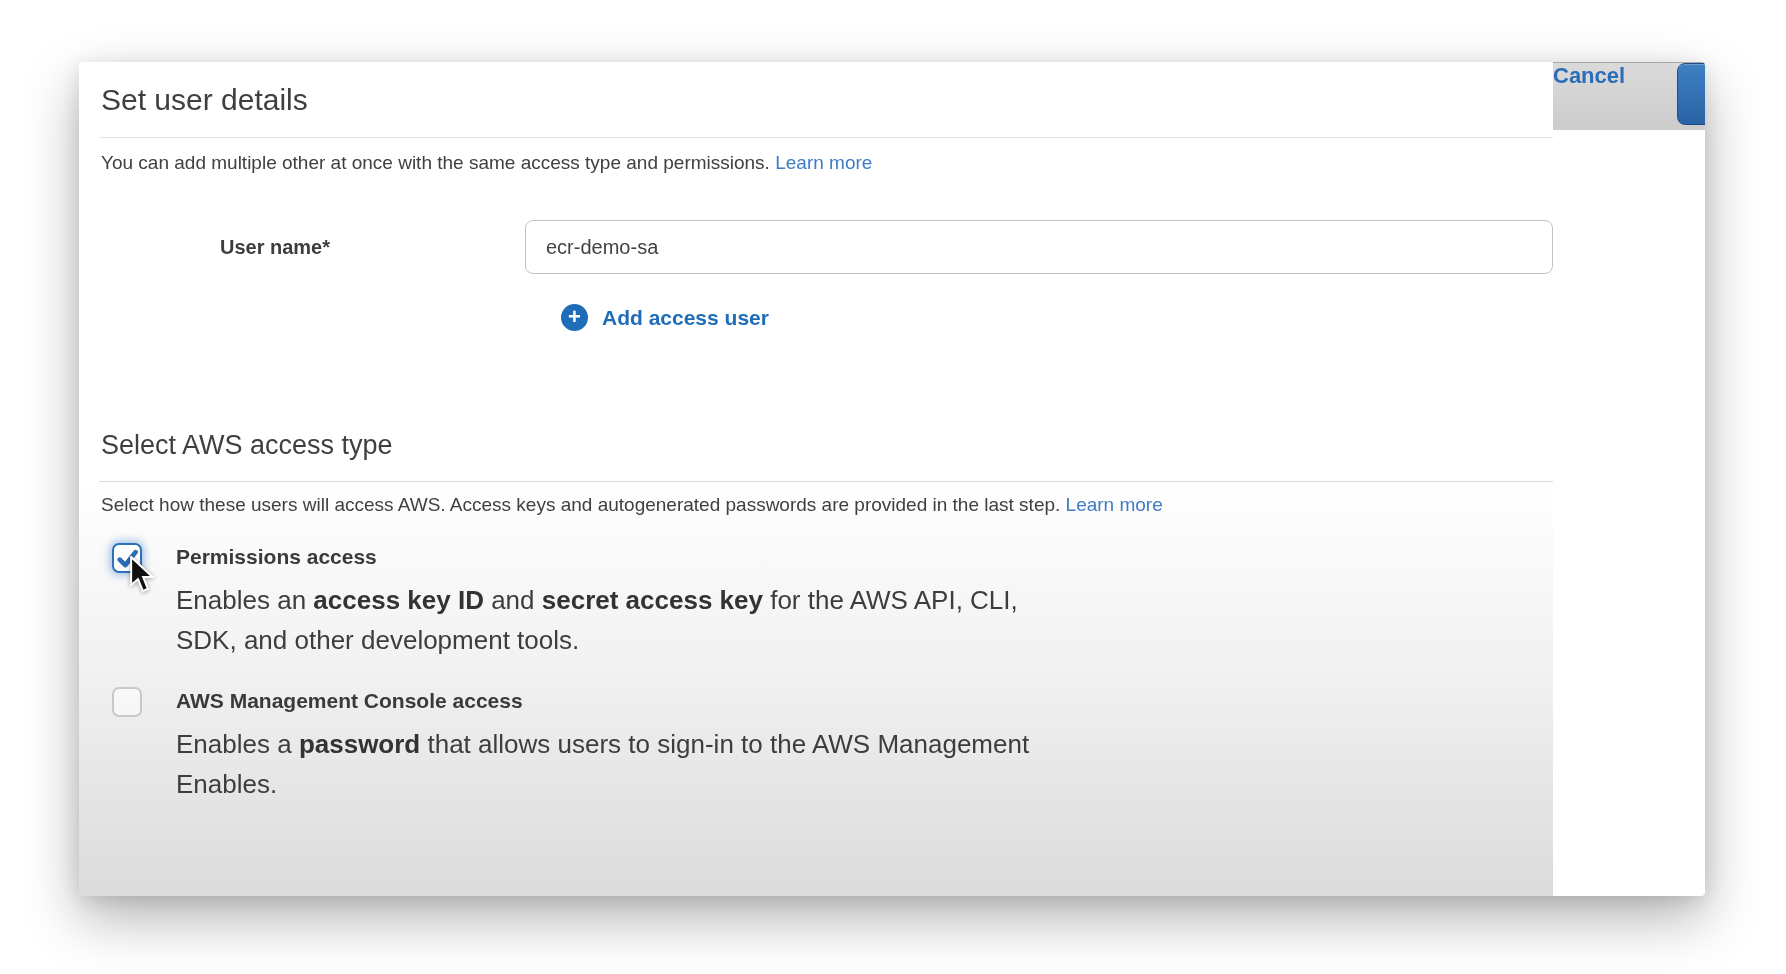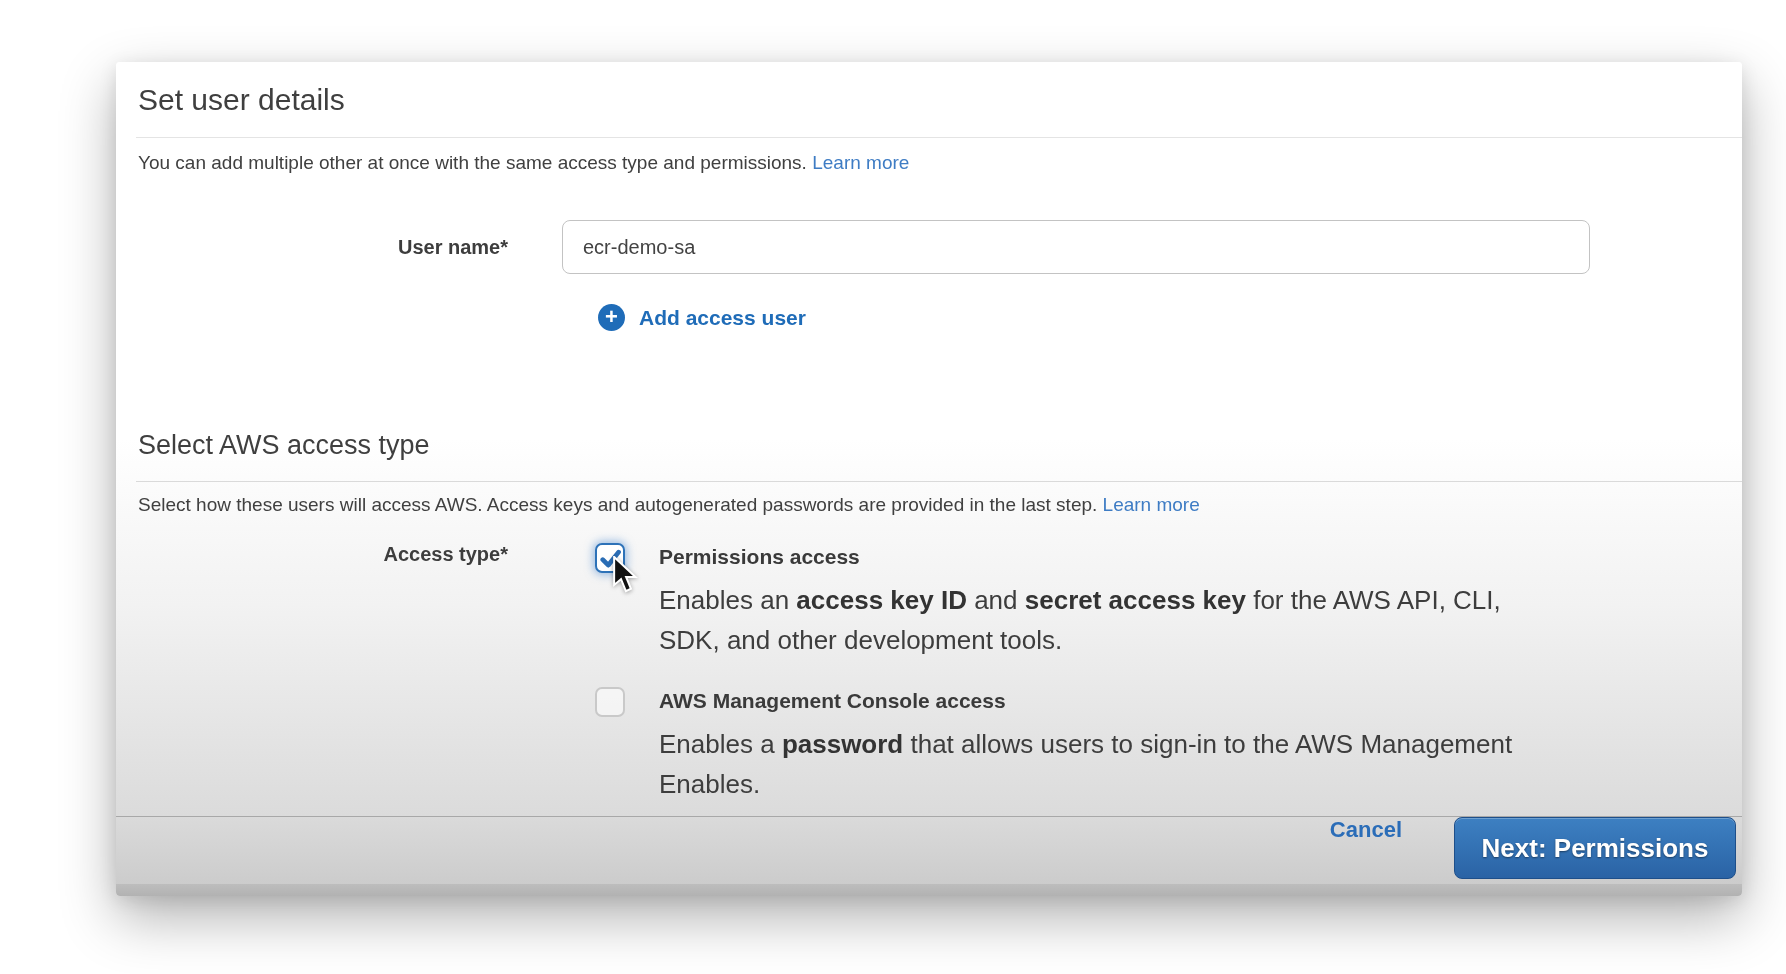--- a/index.html
+++ b/index.html
@@ -9,44 +9,43 @@
     font-family: "Liberation Sans", sans-serif;
     overflow: hidden;
   }
   .card {
     position: absolute;
     left: 79px; top: 62px;
     width: 1626px; height: 834px;
     background: #ffffff;
     border-radius: 4px;
     box-shadow: 0 22px 55px rgba(0,0,0,0.30), 0 4px 18px rgba(0,0,0,0.10);
-    display: flex; flex-direction: column;
+    display: flex; flex-direction: row;
     overflow: hidden;
-    margin-left: 37px;
   }
   .content {
     flex: 1;
     background: linear-gradient(180deg, #ffffff 0%, #ffffff 50%, #f2f2f2 72%, #dbdbdb 100%);
   }
   .page-title {
     margin: 16px 24px 0 22px;
     font-size: 30px; line-height: 44px;
     font-weight: 400; color: #3f3f3f;
   }
   .hr { border: none; border-top: 1px solid #e4e4e4; margin: 15px 0 0 20px; }
   .hr2 { border: none; border-top: 1px solid #dadada; margin: 18px 0 0 20px; }
   .intro {
     margin: 12px 24px 0 22px;
     font-size: 19px; line-height: 26px; color: #404040;
   }
   a.link { color: #3e7cc4; text-decoration: none; cursor: pointer; }
   .form-row { display: flex; align-items: center; margin-top: 44px; }
   .label-col {
     flex: 0 0 446px; padding-right: 54px;
-    text-align: right; font-size: 20px; font-weight: bold; color: #3d3d3d;
+    text-align: center; font-size: 20px; font-weight: bold; color: #3d3d3d;
   }
   .username-input {
     width: 1028px; height: 54px;
     border: 1px solid #c3c3c3; border-radius: 8px;
     padding: 0 20px; font-size: 20px; color: #434343;
     font-family: "Liberation Sans", sans-serif;
     background: #ffffff; outline: none;
   }
   .add-user-row {
     margin: 30px 0 0 482px;
@@ -143,21 +142,20 @@
       <span class="plus-circle">+</span>
       <span class="add-user-label">Add access user</span>
     </div>
 
     <h2 class="section-heading">Select AWS access type</h2>
     <hr class="hr2">
 
     <p class="intro2"><span>Select how these users will access AWS. Access keys and autogenerated passwords are provided in the last step. </span><a class="link">Learn more</a></p>
 
     <div class="access-row">
-      <div class="label-col access-label">Access type*</div>
 
       <div class="options-col">
 
         <div class="option">
           <div class="checkbox checked" role="checkbox" aria-checked="true">
             <svg class="check" width="22" height="20" viewBox="0 0 16 14">
               <polyline points="2,7.5 6,11.5 13.5,2" fill="none" stroke="#2a6db5" stroke-width="3.4" stroke-linecap="round" stroke-linejoin="round"></polyline>
             </svg>
             <svg class="cursor-pointer-icon" width="26" height="38" viewBox="0 0 14 21">
               <path d="M1 0.5 L1 16 L4.8 12.8 L7.5 19.4 L10.3 18.1 L7.6 11.6 L12.8 11.6 Z" fill="#111111" stroke="#ffffff" stroke-width="1.1"></path>

